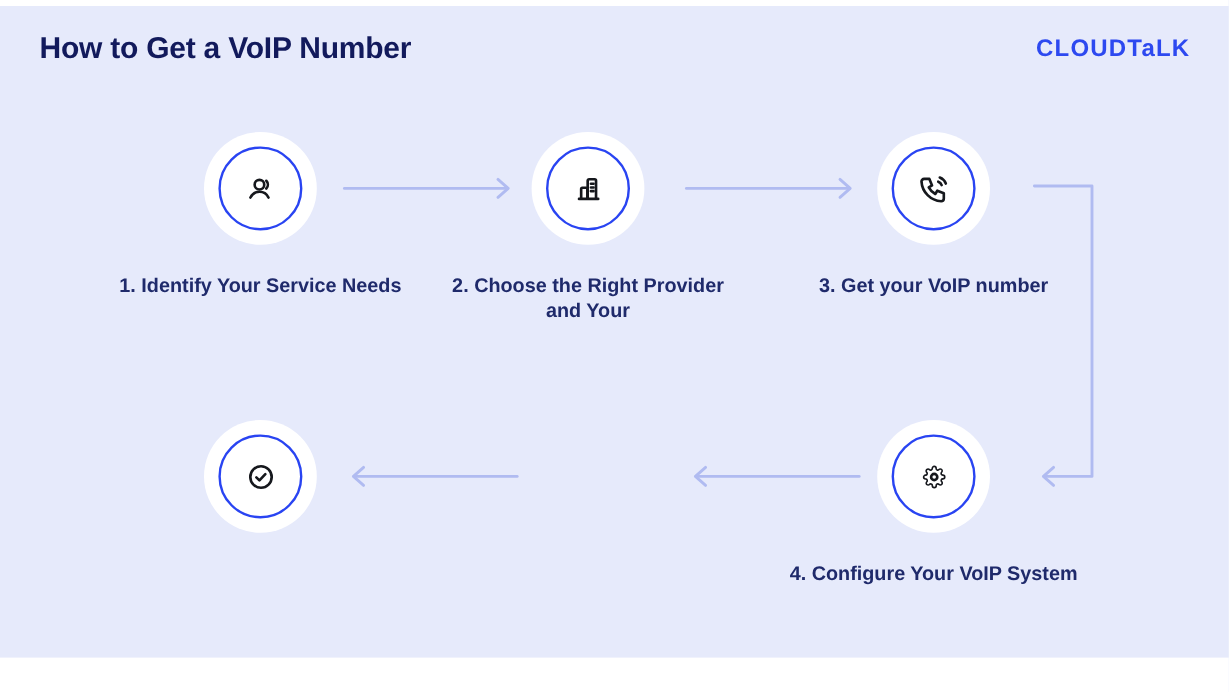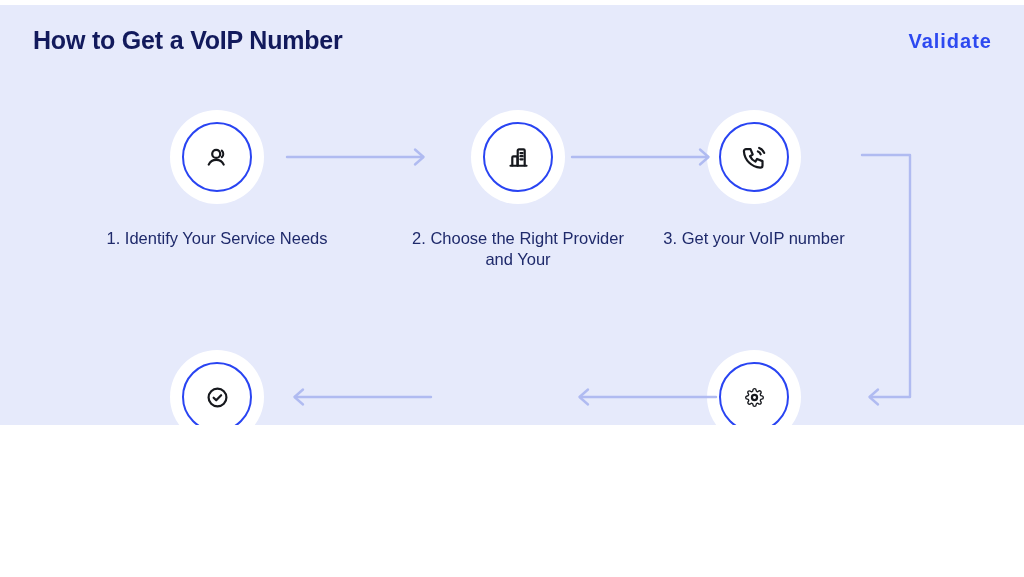--- a/index.html
+++ b/index.html
@@ -9,21 +9,21 @@
     --brand-blue:#2d49f0;
     --ring-blue:#2944f2;
     --arrow:#b0bbf1;
     --circle-fill:#ffffff;
     --icon-stroke:#16181d;
   }
   html,body{margin:0;padding:0;}
   body{font-family:"Liberation Sans", sans-serif;}
   .canvas{
     position:relative;
-    width:1024px;height:425px;
+    width:1024px;height:548px;
     background:var(--background);
     overflow:hidden;
   }
   .top-strip{
     position:absolute;left:0;top:0;width:1024px;height:5px;
     background:#ffffff;
   }
   .title{
     position:absolute;left:33px;top:26px;margin:0;
     font-size:25px;font-weight:800;letter-spacing:-0.2px;
@@ -31,52 +31,52 @@
   }
   .brand{
     position:absolute;right:32px;top:30px;
     font-size:20px;font-weight:700;letter-spacing:1px;
     color:var(--brand-blue);
   }
   .step{
     position:absolute;width:300px;
     display:flex;flex-direction:column;align-items:center;
   }
-  .c1{left:67px;} .c2{left:368px;} .c3{left:604px;}
+  .c1{left:67px;} .c2{left:340px;} .c3{left:628px;}
   .r1{top:110px;} .r2{top:350px;}
   .bubble{
     width:94px;height:94px;border-radius:50%;
     background:var(--circle-fill);
     display:flex;align-items:center;justify-content:center;
     box-shadow:0 0 0 0 rgba(0,0,0,0);
   }
   .ring{
     width:66px;height:66px;border-radius:50%;
     border:2.5px solid var(--ring-blue);
     display:flex;align-items:center;justify-content:center;
     background:var(--circle-fill);
   }
   .icon{width:31px;height:31px;color:var(--icon-stroke);}
   .icon *{stroke:currentColor;}
   .label{
     margin-top:24px;text-align:center;
-    font-size:16.5px;line-height:20.5px;font-weight:400;
+    font-size:16.5px;line-height:20.5px;font-weight:700;
     color:var(--step-text);
   }
   .arrow{position:absolute;color:var(--arrow);}
   .arrow path{stroke:currentColor;fill:none;stroke-width:2.4;stroke-linecap:round;stroke-linejoin:round;}
 </style>
 </head>
 <body>
 
 <div class="canvas">
   <div class="top-strip"></div>
 
   <h1 class="title">How to Get a VoIP Number</h1>
-  <div class="brand">Validate</div>
+  <div class="brand">CLOUDTaLK</div>
 
   <div class="step r1 c1">
     <div class="bubble">
       <div class="ring">
         <svg class="icon" viewBox="0 0 24 24" fill="none" stroke-width="1.7" stroke-linecap="round" stroke-linejoin="round">
           <circle cx="11" cy="9.2" r="3.1"></circle>
           <path d="M15.4 6.7a3.6 3.6 0 0 1 0 5"></path>
           <path d="M5.2 17.5a6.4 6.4 0 0 1 11.6 0"></path>
         </svg>
       </div>
@@ -134,20 +134,24 @@
 
   <div class="step r2 c3">
     <div class="bubble">
       <div class="ring">
         <svg class="icon" viewBox="0 0 24 24" fill="none" stroke-width="1.7" stroke-linecap="round" stroke-linejoin="round">
           <circle cx="12" cy="12" r="2"></circle>
           <path d="M19.4 15a1.65 1.65 0 0 0 .33 1.82l.06.06a2 2 0 0 1 0 2.83 2 2 0 0 1-2.83 0l-.06-.06a1.65 1.65 0 0 0-1.82-.33 1.65 1.65 0 0 0-1 1.51V21a2 2 0 0 1-2 2 2 2 0 0 1-2-2v-.09A1.65 1.65 0 0 0 9 19.4a1.65 1.65 0 0 0-1.82.33l-.06.06a2 2 0 0 1-2.83 0 2 2 0 0 1 0-2.83l.06-.06a1.65 1.65 0 0 0 .33-1.82 1.65 1.65 0 0 0-1.51-1H3a2 2 0 0 1-2-2 2 2 0 0 1 2-2h.09A1.65 1.65 0 0 0 4.6 9a1.65 1.65 0 0 0-.33-1.82l-.06-.06a2 2 0 0 1 0-2.83 2 2 0 0 1 2.83 0l.06.06a1.65 1.65 0 0 0 1.82.33H9a1.65 1.65 0 0 0 1-1.51V3a2 2 0 0 1 2-2 2 2 0 0 1 2 2v.09a1.65 1.65 0 0 0 1 1.51 1.65 1.65 0 0 0 1.82-.33l.06-.06a2 2 0 0 1 2.83 0 2 2 0 0 1 0 2.83l-.06.06a1.65 1.65 0 0 0-.33 1.82V9a1.65 1.65 0 0 0 1.51 1H21a2 2 0 0 1 2 2 2 2 0 0 1-2 2h-.09a1.65 1.65 0 0 0-1.51 1z" transform="translate(12 12) scale(0.62) translate(-12 -12)"></path>
         </svg>
       </div>
     </div>
+    <div class="label">
+      <div>4. Configure Your VoIP System</div>
+      <div></div>
+    </div>
   </div>
 
   <svg class="arrow" style="left:285px;top:145px;" width="148" height="24" viewBox="0 0 148 24">
     <path d="M2 12h136"></path>
     <path d="M130 4.5L138.5 12L130 19.5"></path>
   </svg>
 
   <svg class="arrow" style="left:570px;top:145px;" width="148" height="24" viewBox="0 0 148 24">
     <path d="M2 12h136"></path>
     <path d="M130 4.5L138.5 12L130 19.5"></path>

